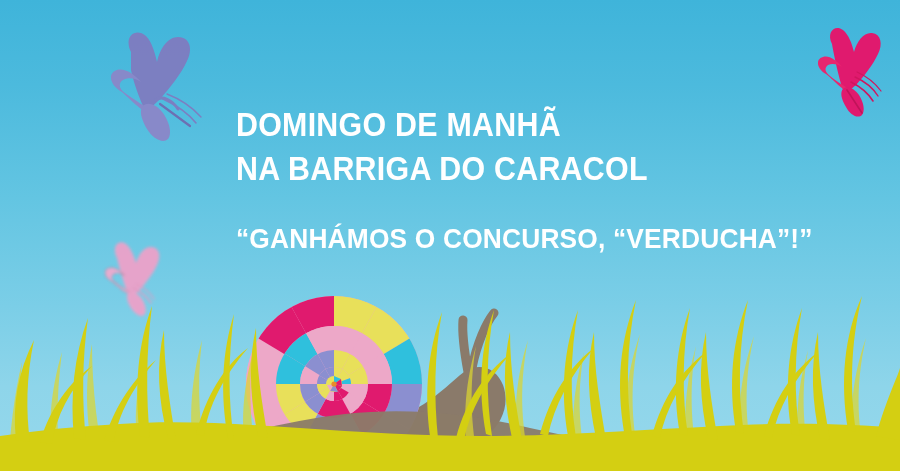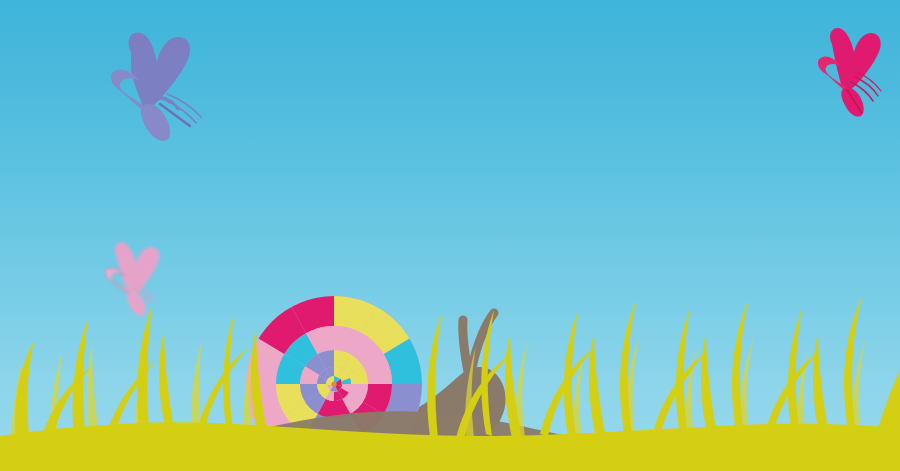--- a/index.html
+++ b/index.html
@@ -115,20 +115,25 @@
       <path d="M136 284 C143 287 150 293 154 299" stroke="#eb95bf" stroke-width="1.2" fill="none" stroke-linecap="round"></path>
     </g>
 
     <defs>
       <filter id="soften" x="-30%" y="-30%" width="160%" height="160%">
         <feGaussianBlur stdDeviation="1.6"></feGaussianBlur>
       </filter>
     </defs>
   </svg>
 
+  <div id="headline-block">
+    <div class="headline">DOMINGO DE MANHÃ</div>
+    <div class="headline">NA BARRIGA DO CARACOL</div>
+    <div class="subline">“GANHÁMOS O CONCURSO, “VERDUCHA”!”</div>
+  </div>
 
   <svg class="layer" viewBox="0 0 900 471" width="900" height="471" xmlns="http://www.w3.org/2000/svg">
 
     <defs>
       <clipPath id="shellClip">
         <circle cx="334" cy="384" r="88"></circle>
       </clipPath>
       <clipPath id="ring2Clip">
         <circle cx="334" cy="384" r="58"></circle>
       </clipPath>

